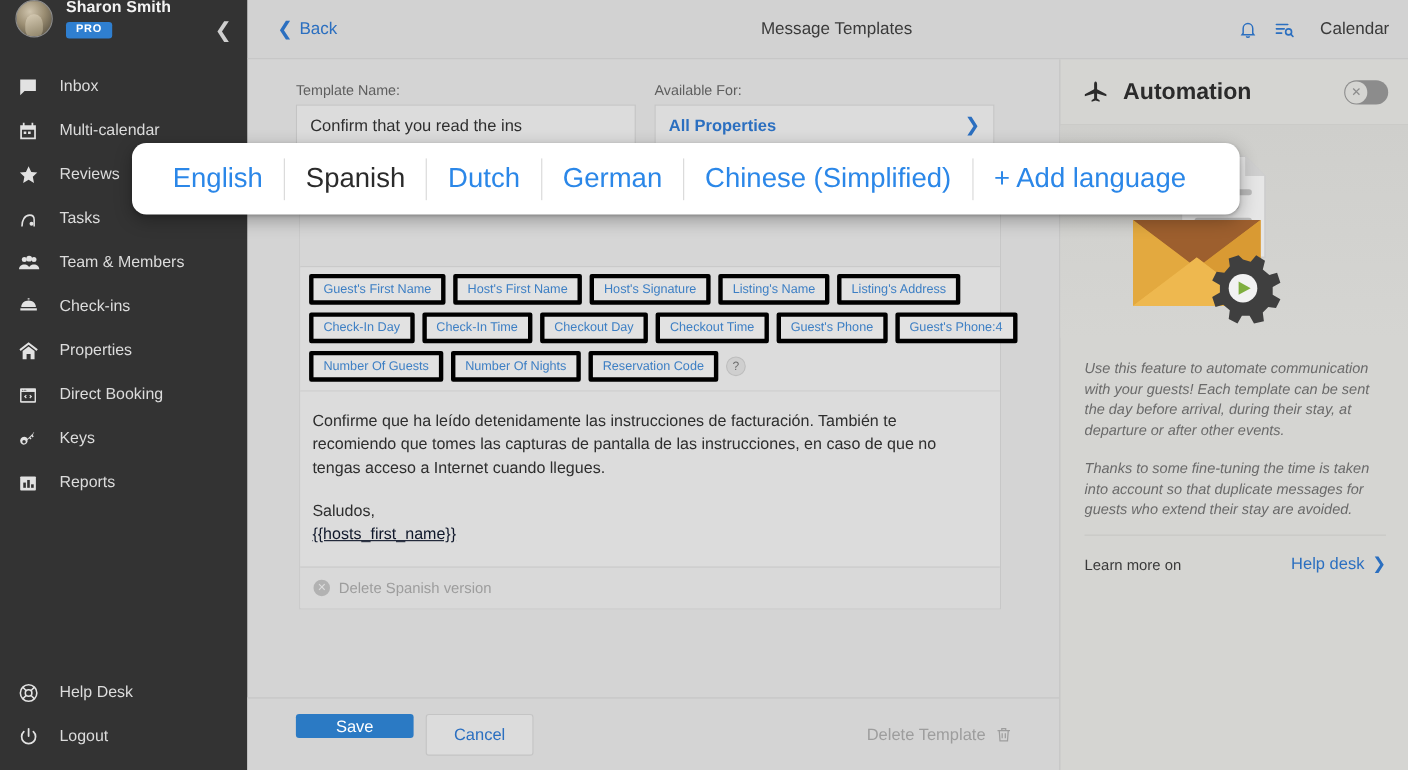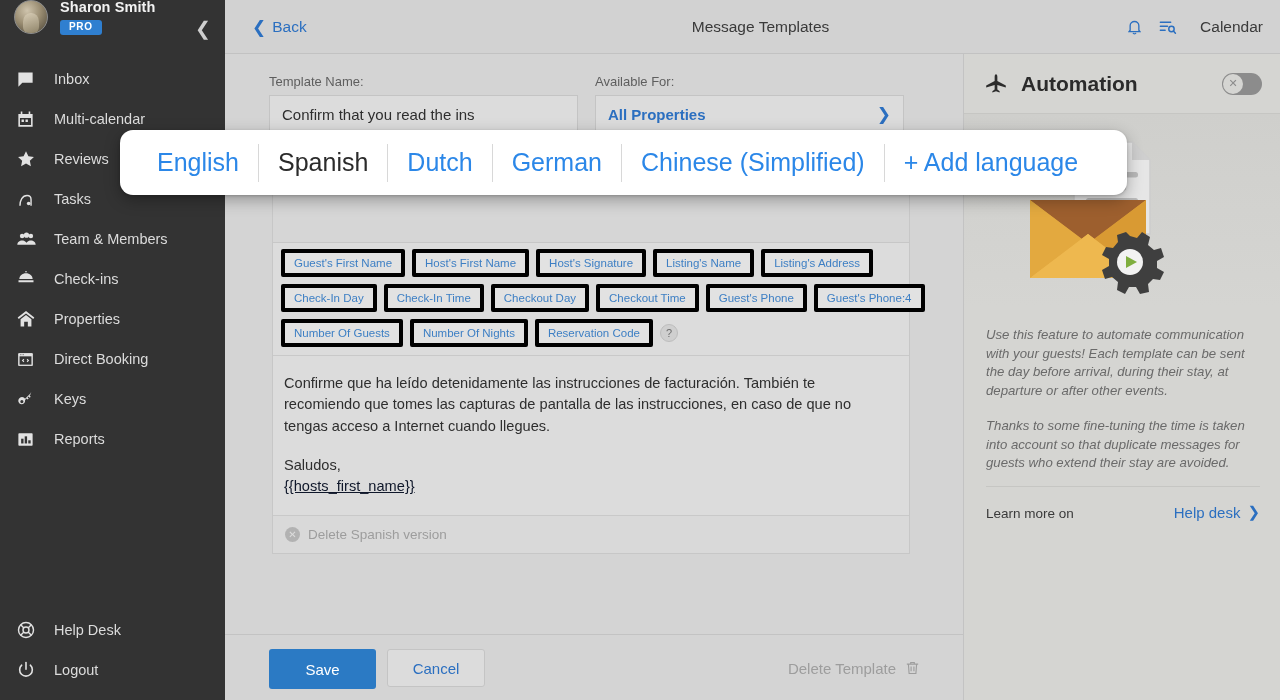--- a/index.html
+++ b/index.html
@@ -142,21 +142,21 @@
   }
   .delete-lang-bar .lbl { font-size: 13.5px; color: #9d9d9d; }
 
   
   .actionbar {
     position: absolute; left: 0; bottom: 0; width: 738px; height: 66px;
     border-top: 1px solid #c3c3c3; background: #d4d4d4;
   }
   .btn-save {
     position: absolute; left: 44px; top: 14px;
-    width: 107px; height: 40px; background: #2b7ac4; color: #fff;
+    width: 107px; height: 22px; background: #2b7ac4; color: #fff;
     border: none; border-radius: 3px; font-size: 15px; cursor: pointer;
     font-family: "Liberation Sans", sans-serif;
   }
   .btn-cancel {
     position: absolute; left: 162px; top: 14px;
     width: 98px; height: 38px; background: #dcdcdc; color: #2b6fc0;
     border: 1px solid #c4c4c4; border-radius: 3px; font-size: 15px; cursor: pointer;
     font-family: "Liberation Sans", sans-serif;
   }
   .delete-template {

